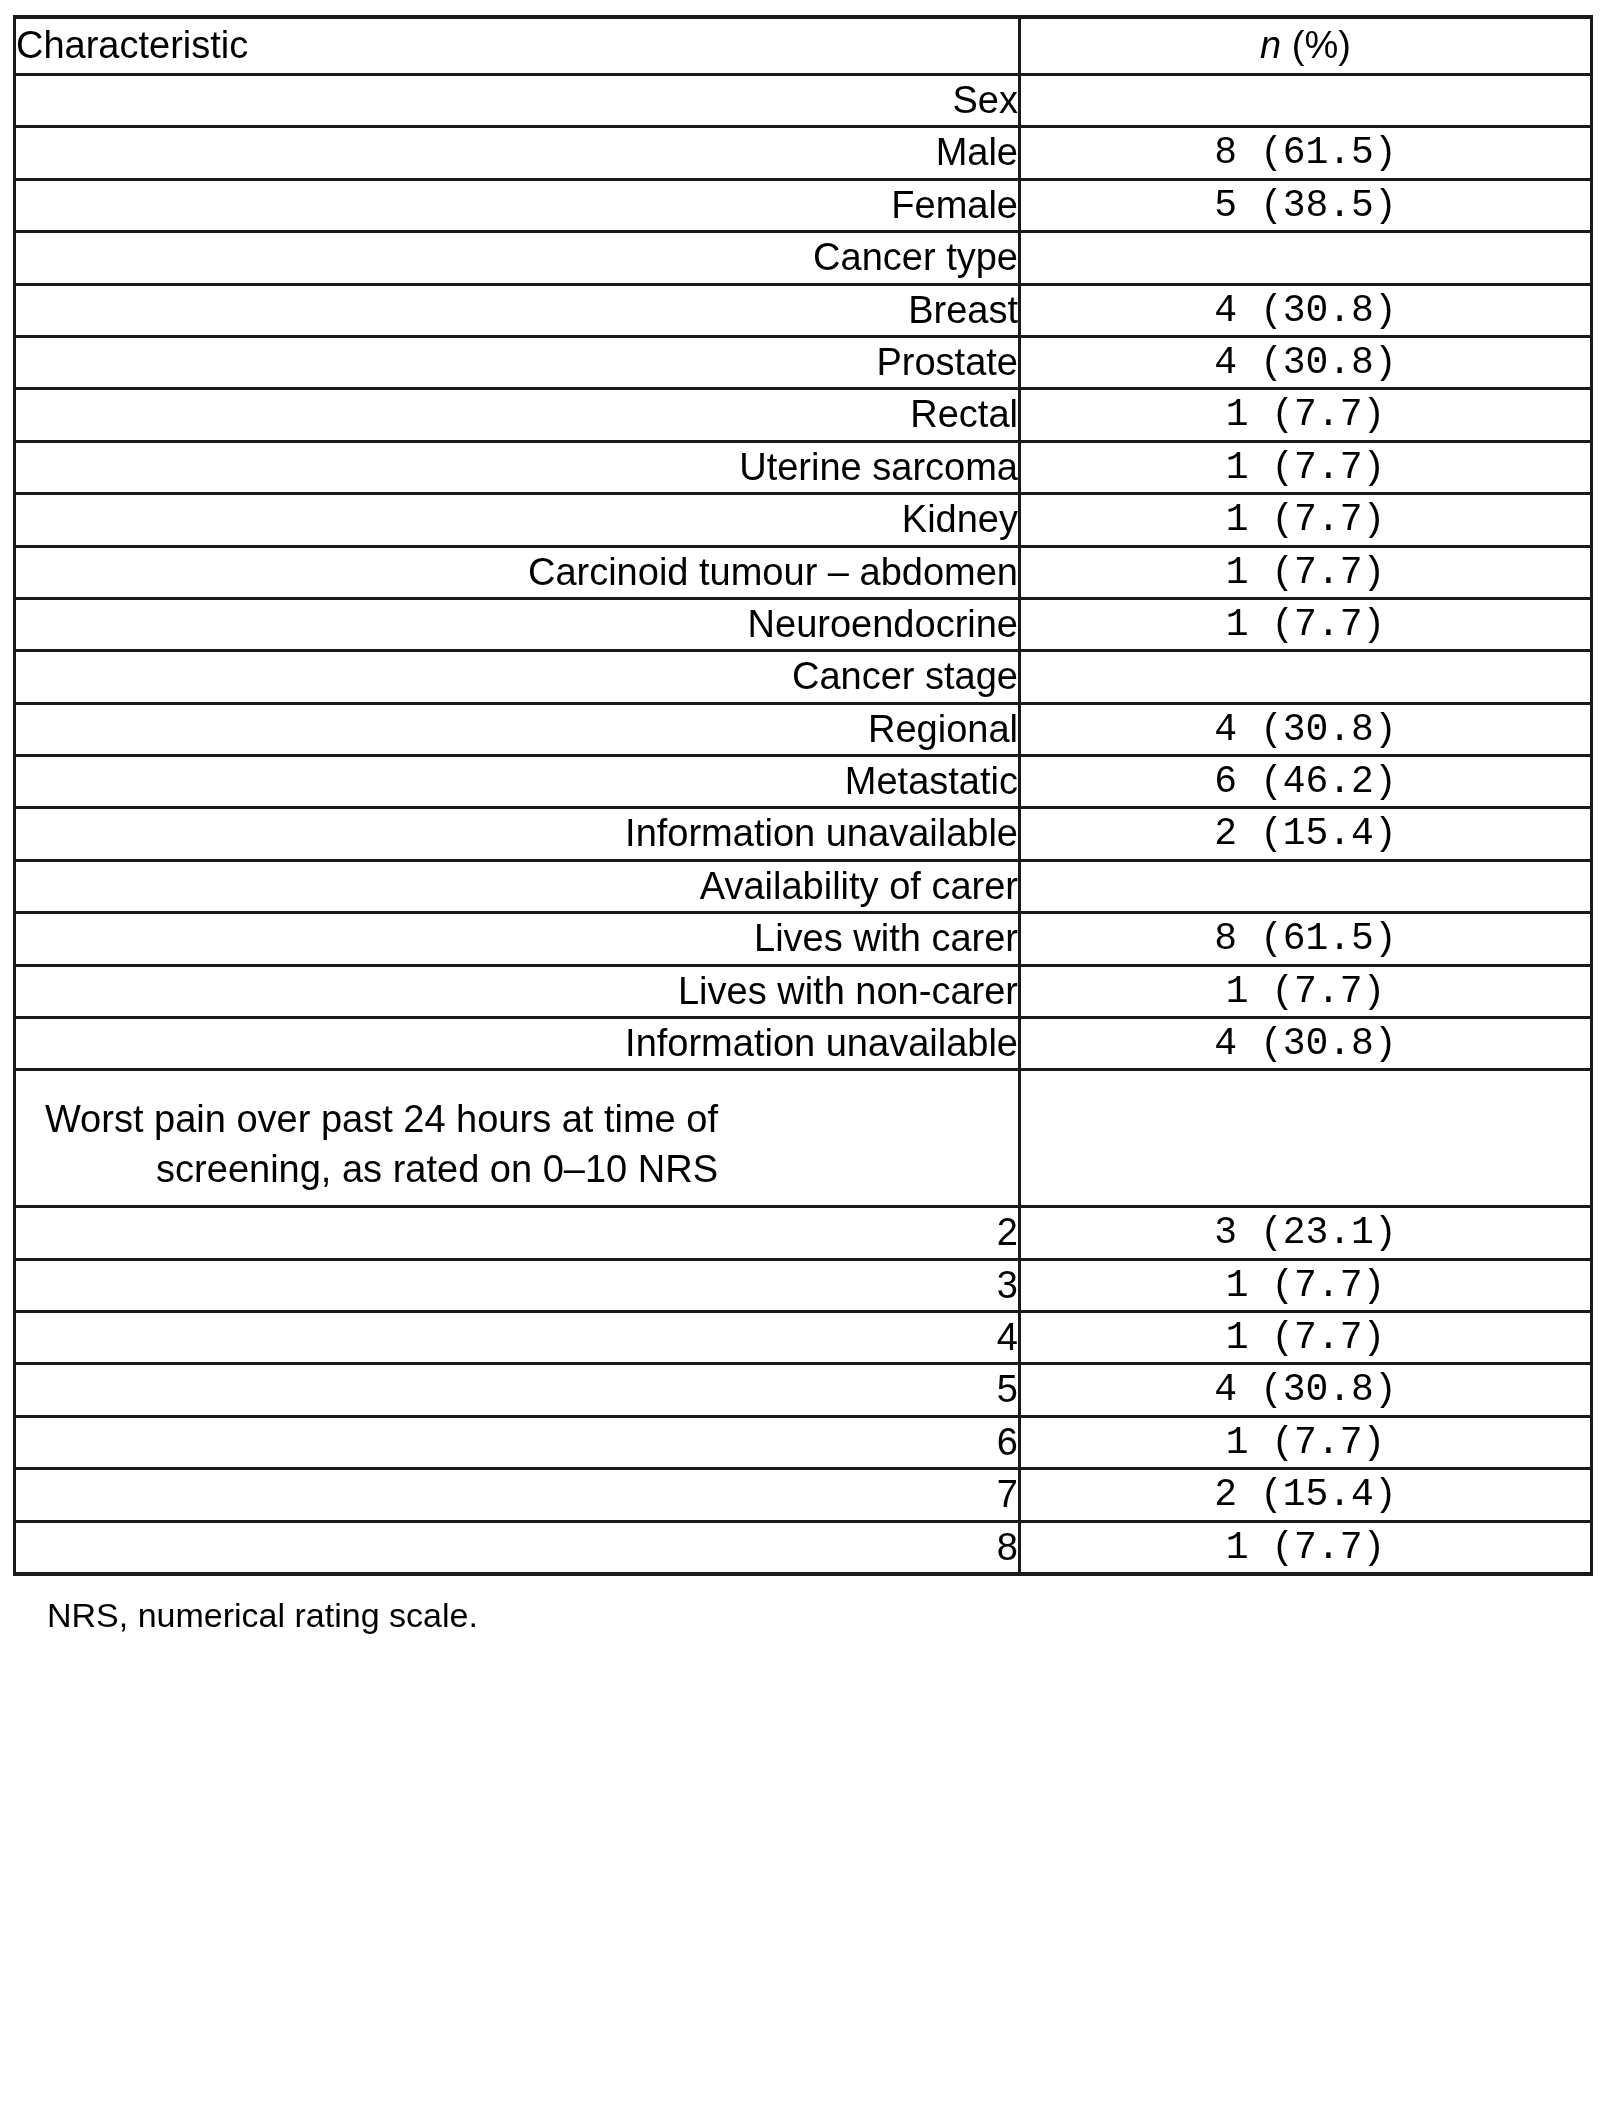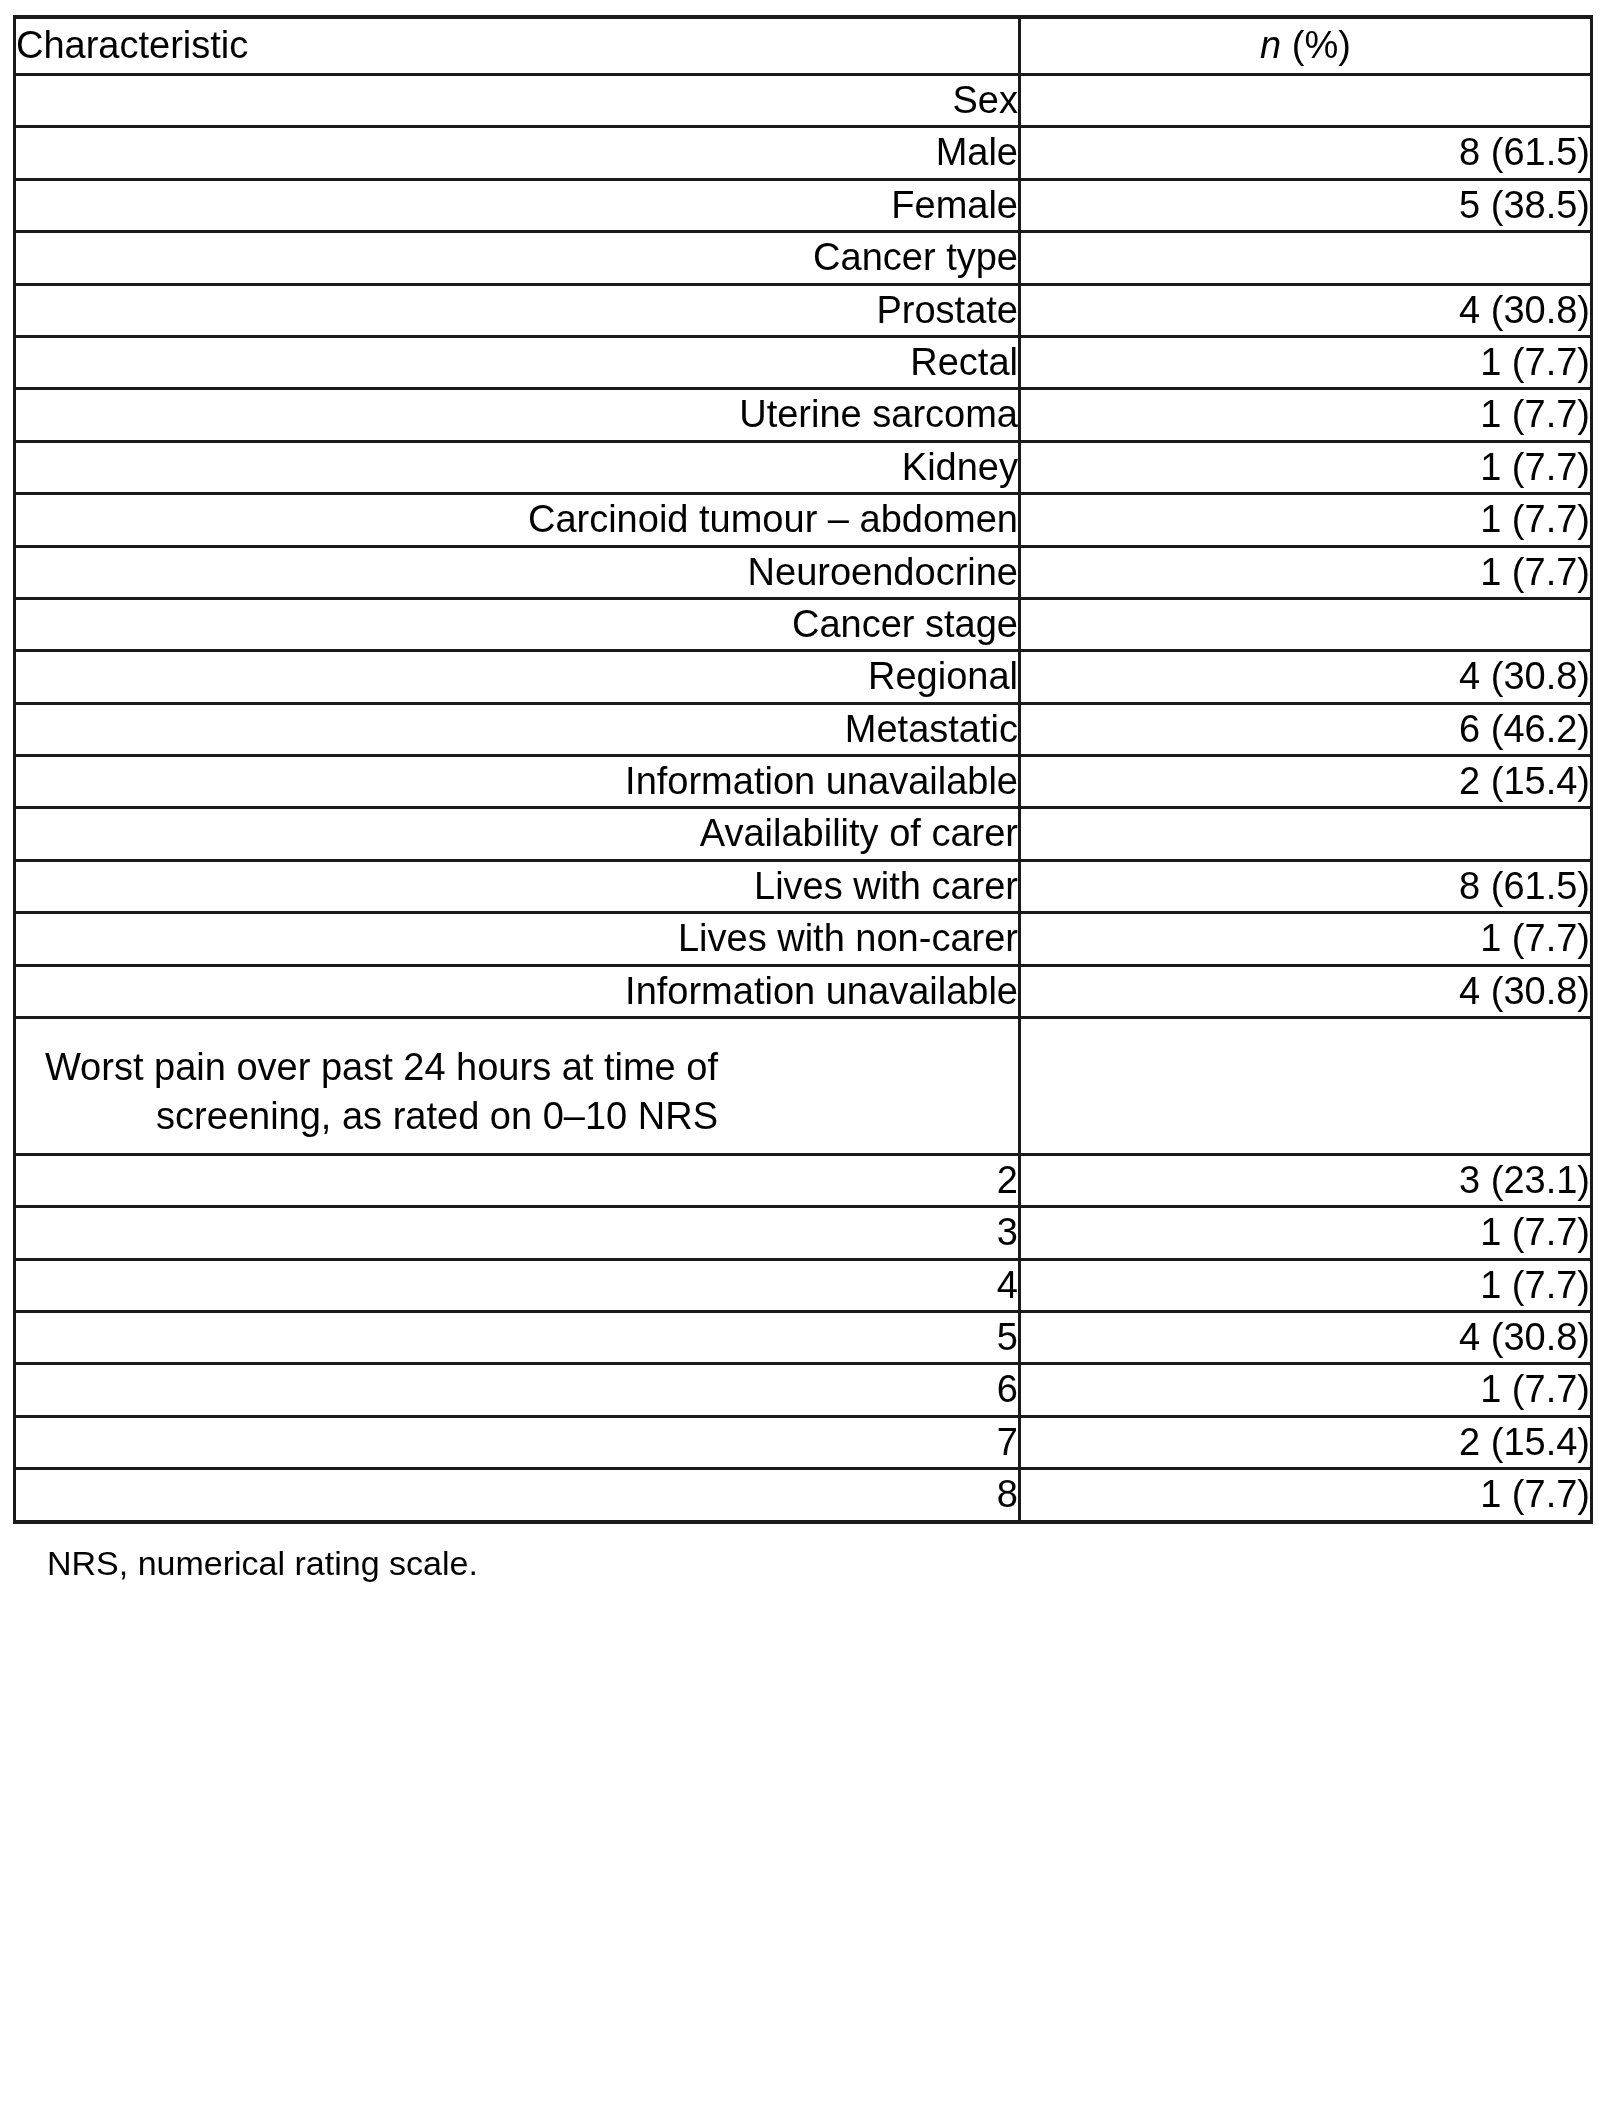--- a/index.html
+++ b/index.html
@@ -79,23 +79,24 @@
   td.c-label.indent {
     padding-left: 95px;
   }
   td.c-label.wrap {
     padding-top: 24px;
     padding-bottom: 11px;
     padding-right: 300px;
     white-space: normal;
   }
   td.c-value {
-    text-align: right;
+    text-align: center;
     padding-top: 7px;
     padding-bottom: 7px;
+    font-family: Liberation Mono, monospace;
   }
 
   .footnote {
     margin-top: 18px;
     padding-left: 34px;
     font-size: 34px;
     line-height: 1.25;
     color: #000000;
   }
 </style>
@@ -126,20 +127,24 @@
         </tr>
         <tr>
           <td class="c-label indent">Female</td>
           <td class="c-value">5 (38.5)</td>
         </tr>
         <tr>
           <td class="c-label">Cancer type</td>
           <td class="c-value"></td>
         </tr>
         <tr>
+          <td class="c-label indent">Breast</td>
+          <td class="c-value">4 (30.8)</td>
+        </tr>
+        <tr>
           <td class="c-label indent">Prostate</td>
           <td class="c-value">4 (30.8)</td>
         </tr>
         <tr>
           <td class="c-label indent">Rectal</td>
           <td class="c-value">1 (7.7)</td>
         </tr>
         <tr>
           <td class="c-label indent">Uterine sarcoma</td>
           <td class="c-value">1 (7.7)</td>

